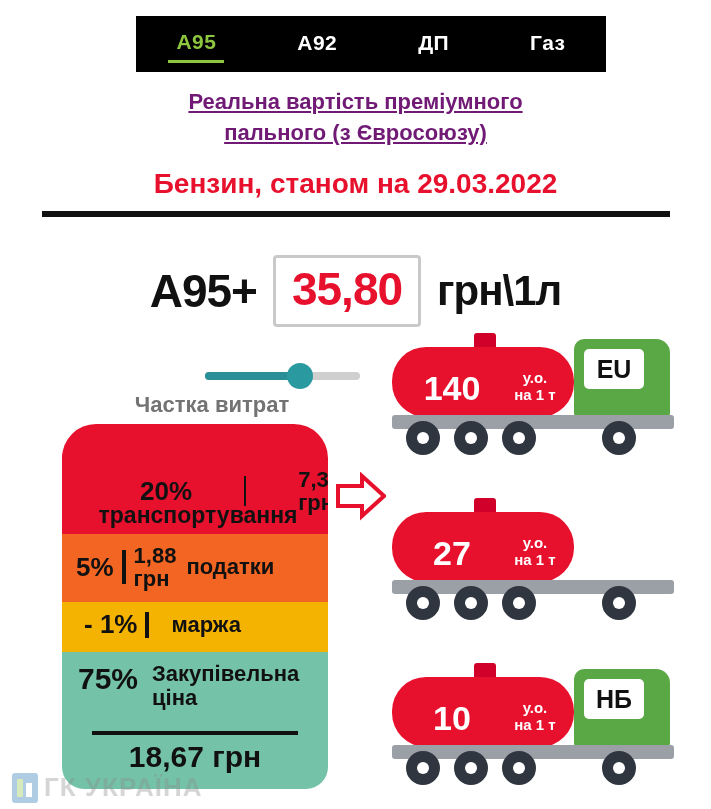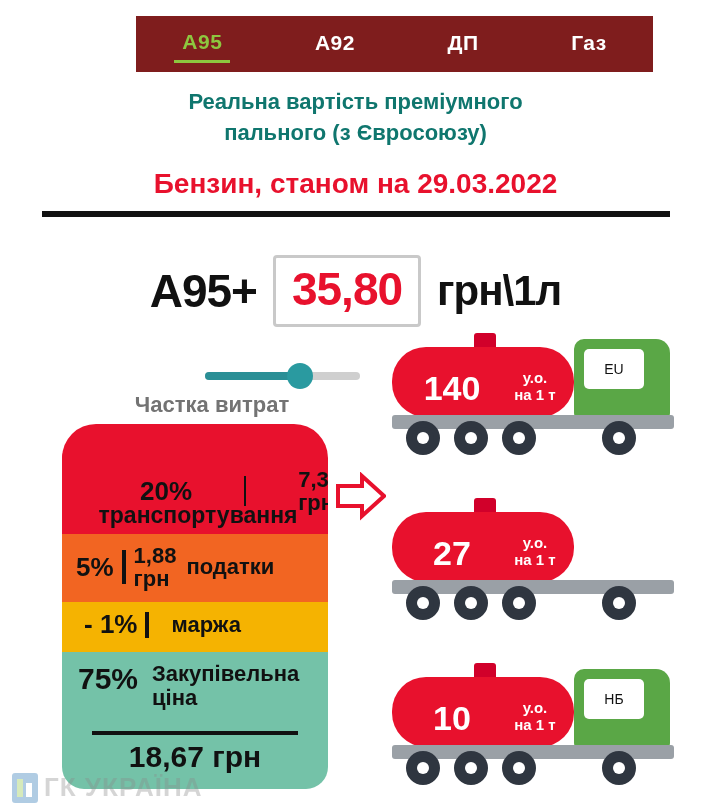--- a/index.html
+++ b/index.html
@@ -14,23 +14,23 @@
     position: relative;
     font-family: "Liberation Sans", sans-serif;
     overflow: hidden;
   }
 
   
   .tabbar {
     position: absolute;
     left: 136px;
     top: 16px;
-    width: 517px;
+    width: 470px;
     height: 56px;
-    background: #7f1d1d;
+    background: #000000;
     display: flex;
     align-items: center;
     justify-content: space-around;
   }
   .tab {
     color: #ffffff;
     font-size: 21px;
     font-weight: bold;
     padding: 4px 8px 6px 8px;
     letter-spacing: 0.5px;
@@ -40,24 +40,25 @@
     border-bottom: 3px solid #8dc63f;
   }
 
   
   .headline {
     position: absolute;
     left: 0;
     top: 86px;
     width: 711px;
     text-align: center;
-    color: #0f766e;
+    color: #701a75;
     font-size: 22px;
     font-weight: bold;
     line-height: 31px;
+    text-decoration: underline;
   }
   .subhead {
     position: absolute;
     left: 0;
     top: 168px;
     width: 711px;
     text-align: center;
     color: #e8112d;
     font-size: 28px;
     font-weight: bold;
@@ -349,22 +350,22 @@
     width: 60px;
     height: 40px;
     background: #ffffff;
     border-radius: 5px;
     display: flex;
     align-items: center;
     justify-content: center;
   }
   .cab-label {
     color: #111111;
-    font-size: 14px;
-    font-weight: normal;
+    font-size: 25px;
+    font-weight: bold;
   }
   .chassis {
     position: absolute;
     left: 6px;
     top: 82px;
     width: 282px;
     height: 14px;
     background: #9aa0a6;
     border-radius: 3px;
   }

